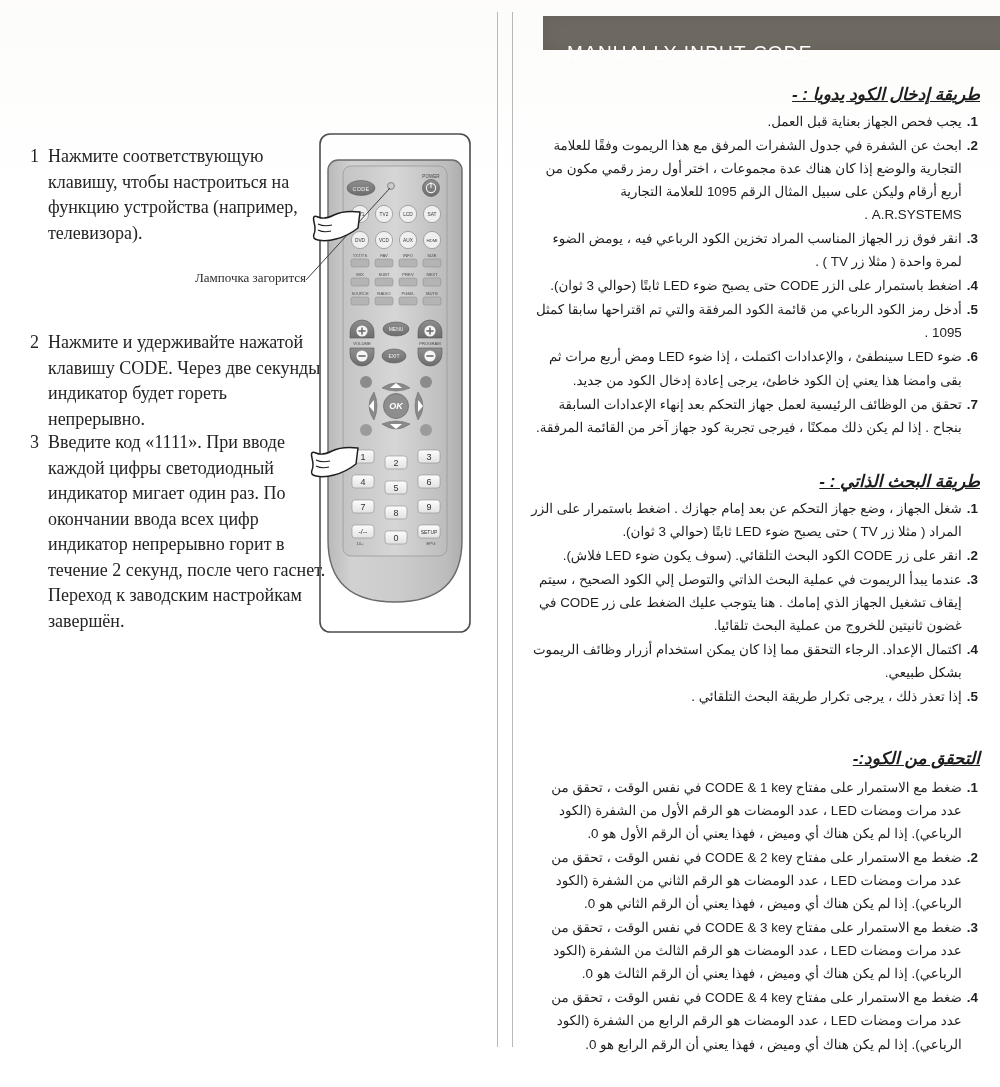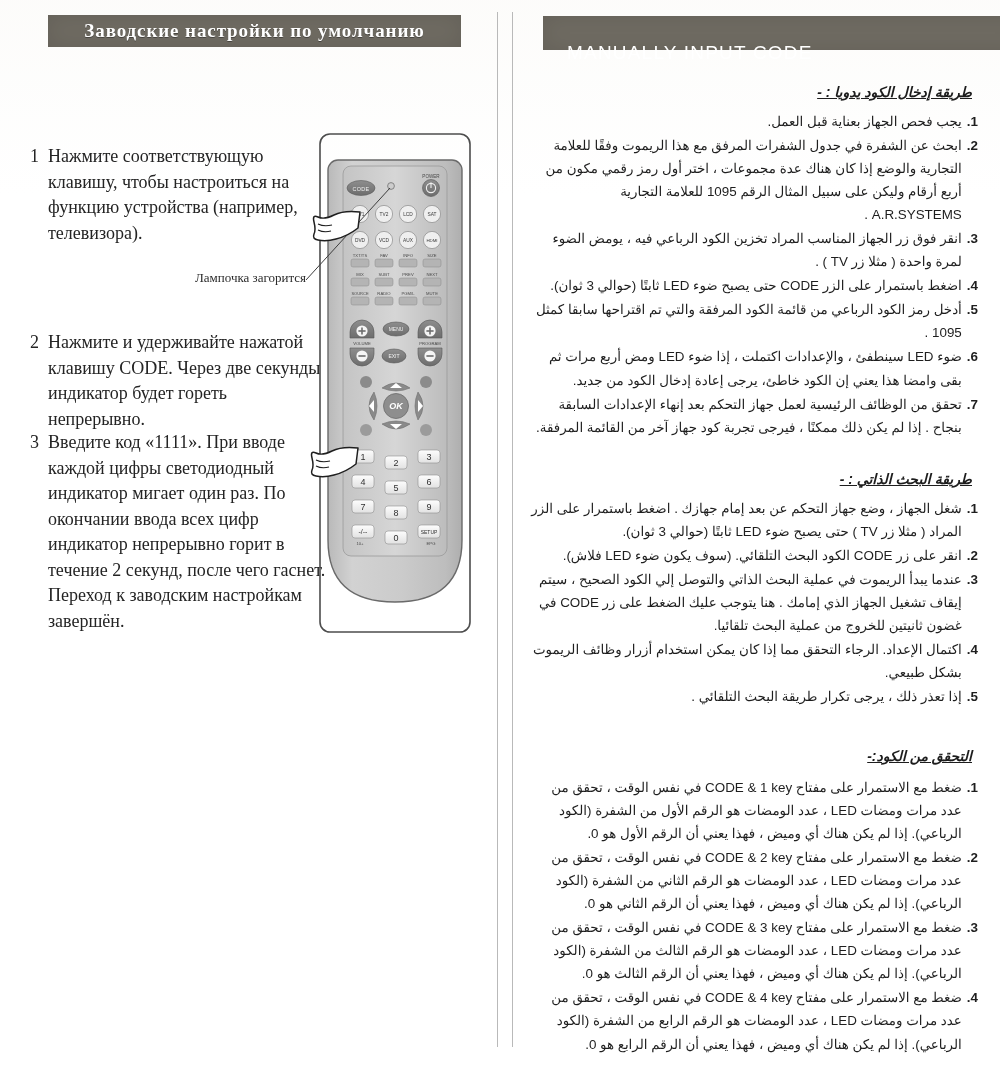--- a/index.html
+++ b/index.html
@@ -69,23 +69,23 @@
     font-family:Liberation Serif, serif;
     font-size:13px;color:#2b2b2b;white-space:nowrap;
   }
 
   
   .remote-wrap{position:absolute;left:300px;top:120px;width:225px;height:530px;}
   .remote-wrap svg{display:block;}
 
   
   .ar-sec-title{
-    position:absolute;right:28px;
+    position:absolute;right:20px;
     font-family:"Liberation Sans", sans-serif;
-    font-size:14px;font-weight:bold;font-style:italic;
+    font-size:17px;font-weight:bold;font-style:italic;
     color:#1d1d1d;direction:rtl;text-align:left;
     text-decoration:underline;
     white-space:nowrap;
   }
   .ar-list{
     position:absolute;right:22px;
     direction:rtl;text-align:right;
     font-family:"Liberation Sans", sans-serif;
     font-size:13.4px;line-height:1.72;color:#1e1e1e;
     list-style:none;margin:0;padding:0;
@@ -117,23 +117,20 @@
 
 <div class="page">
 
   <div class="paper-tint"></div>
 
   <div class="vrule a"></div>
   <div class="vrule b"></div>
 
   <div class="col-left">
 
-    <div class="hdr hdr-left">
-      <span class="t">Заводские настройки по умолчанию</span>
-    </div>
 
 
     <div class="step step1">
       <span class="num">1</span>
       <span class="body">Нажмите соответствующую клавишу, чтобы настроиться на функцию устройства (например, телевизора).</span>
     </div>
 
     <div class="step step2">
       <span class="num">2</span>
       <span class="body">Нажмите и удерживайте нажатой клавишу CODE. Через две секунды индикатор будет гореть непрерывно.</span>

